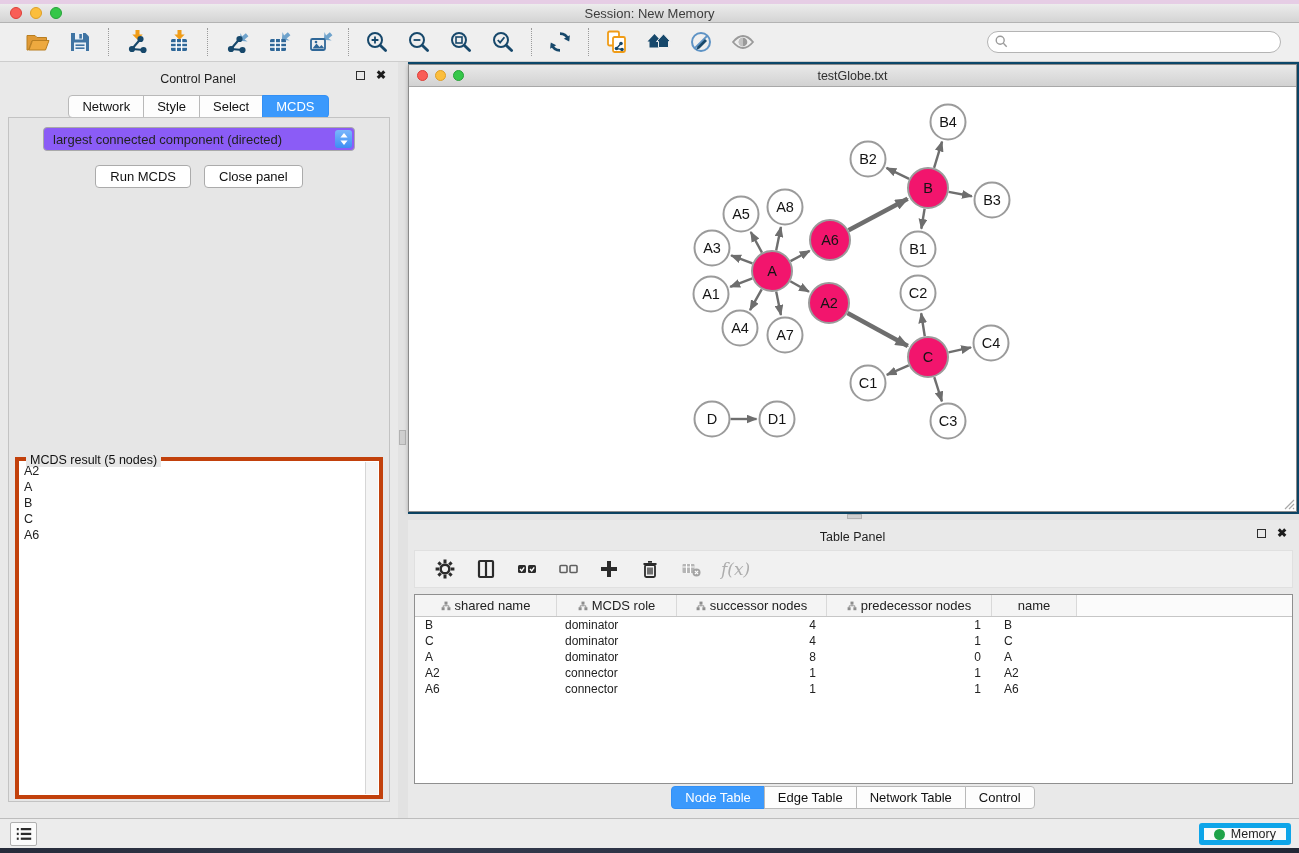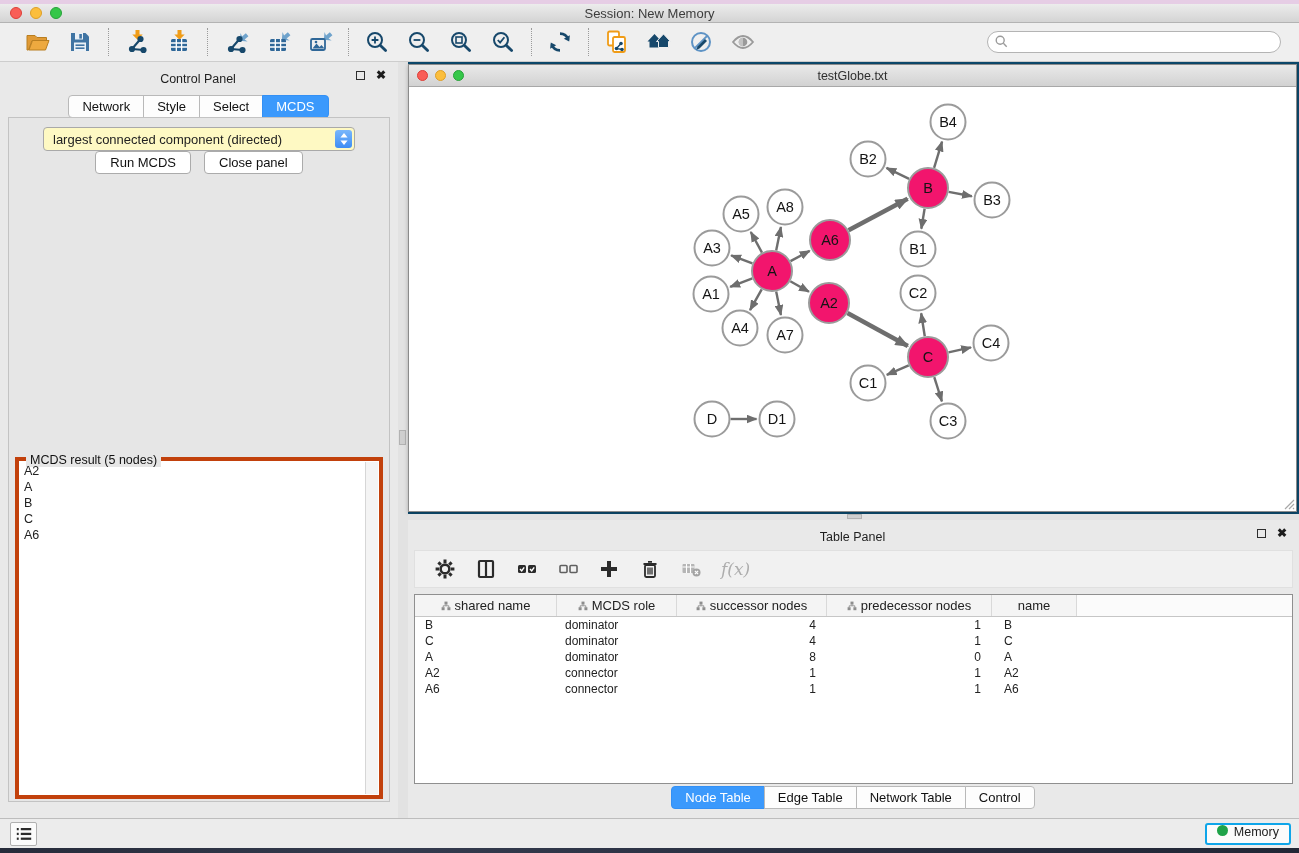--- a/index.html
+++ b/index.html
@@ -42,28 +42,28 @@
   #cp-tabs { position:absolute; top:33px; left:0; right:0; display:flex; justify-content:center; }
   .seg-tab { background:#fdfdfd; border:1px solid #b9b9b9; padding:3px 13px; font-size:13px;
     margin-left:-1px; cursor:pointer; color:#111; }
   .seg-tab:first-child { border-radius:4px 0 0 4px; }
   .seg-tab:last-child { border-radius:0 4px 4px 0; }
   .seg-tab.active { background:#3b99fc; border-color:#3390f5; color:#fff; }
 
   #cp-box { position:absolute; top:55px; left:8px; right:8px; bottom:16px;
     border:1px solid #c3c3c3; background:#e6e6e6; }
   #opt-label { text-align:center; margin-top:17px; font-size:13px; color:#111; }
-  #criterion-select { position:relative; margin:9px auto 0; width:312px; height:24px; background:#fef9c3;
+  #criterion-select { position:relative; margin:9px auto 0; width:312px; height:24px; background:#8b5cf6;
     border:1px solid #a9a9a9; border-radius:4px; font-size:13px; display:flex; align-items:center;
     padding-left:9px; cursor:pointer; }
   .stepper { position:absolute; right:2px; top:2px; width:17px; height:18px; border-radius:3px;
     background:linear-gradient(#7ab7fb,#3e8df4); display:flex; flex-direction:column;
     align-items:center; justify-content:center; gap:2px; }
   .stepper svg { display:block; }
-  #cp-buttons { display:flex; justify-content:center; gap:13px; margin-top:0; }
+  #cp-buttons { display:flex; justify-content:center; gap:13px; margin-top:14px; }
   .cp-btn { background:#fff; border:1px solid #ababab; border-radius:4px; padding:3px 14px;
     font-size:13px; cursor:pointer; color:#111; }
 
   #result-box { position:absolute; left:6px; right:6px; top:339px; height:342px;
     border:4px solid #c2410c; background:#fff; }
   #result-title { position:absolute; top:-8px; left:7px; background:#e6e6e6; padding:0 4px;
     font-size:12.5px; color:#111; }
   #result-list { position:absolute; top:2px; left:2px; right:15px; bottom:2px; overflow:hidden;
     font-size:12.5px; }
   #result-list div { line-height:16px; padding-left:3px; cursor:default; }
@@ -113,21 +113,21 @@
 
   #tp-tabs { position:absolute; bottom:9px; left:0; right:0; display:flex; justify-content:center; }
 
   
   #status-bar { position:absolute; left:0; right:0; bottom:5px; height:30px; background:#ececec;
     border-top:1px solid #bdbdbd; }
   #list-btn { position:absolute; left:10px; top:3px; width:27px; height:24px; background:#fbfbfb;
     border:1px solid #ადb0b0; border:1px solid #b0b0b0; border-radius:2px; display:flex;
     align-items:center; justify-content:center; cursor:pointer; }
   #memory-btn { position:absolute; right:8px; top:4px; height:22px; background:#fbfbfb;
-    border:2px solid #0ea5e9; border-radius:3px; display:flex; gap:6px;
+    border:5px solid #0ea5e9; border-radius:3px; display:flex; align-items:center; gap:6px;
     padding:0 10px; font-size:12.5px; cursor:pointer; }
   #memory-dot { width:11px; height:11px; border-radius:50%; background:#1fa349; }
   #bottom-strip { position:absolute; left:0; right:0; bottom:0; height:5px;
     background:linear-gradient(90deg,#262b3a,#343b4e 30%,#2a3042 60%,#222736); }
 </style>
 </head>
 <body>
 
 <div id="top-strip" class="abs"></div>
 

